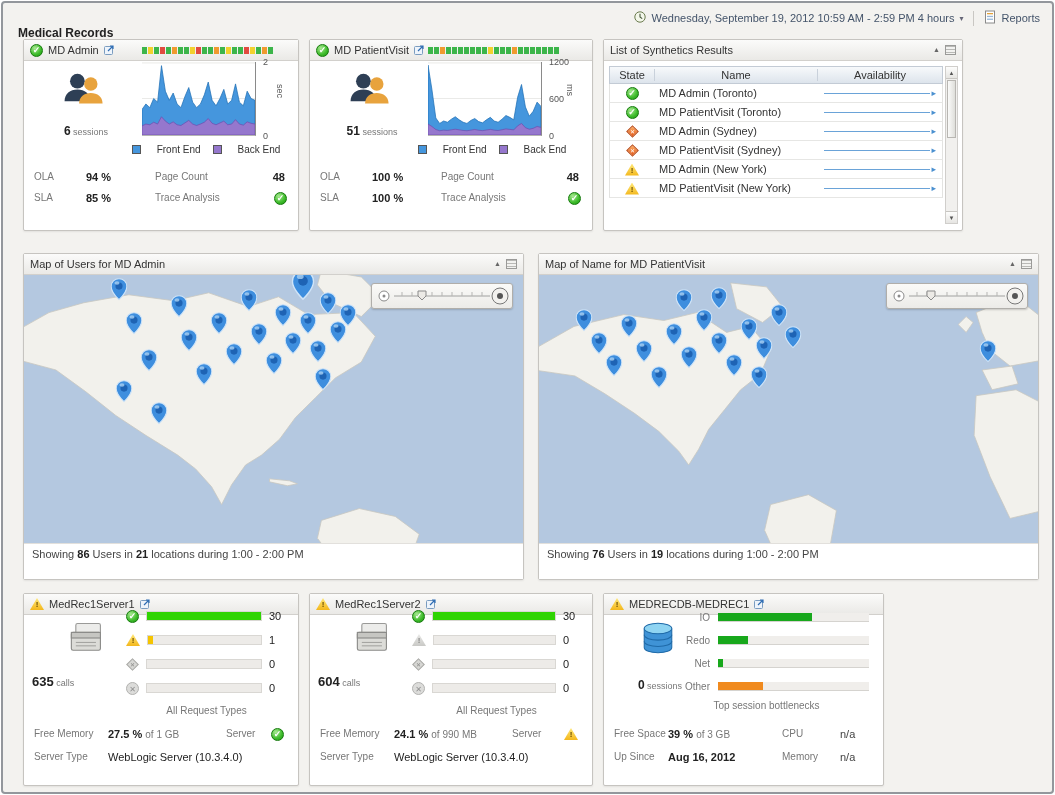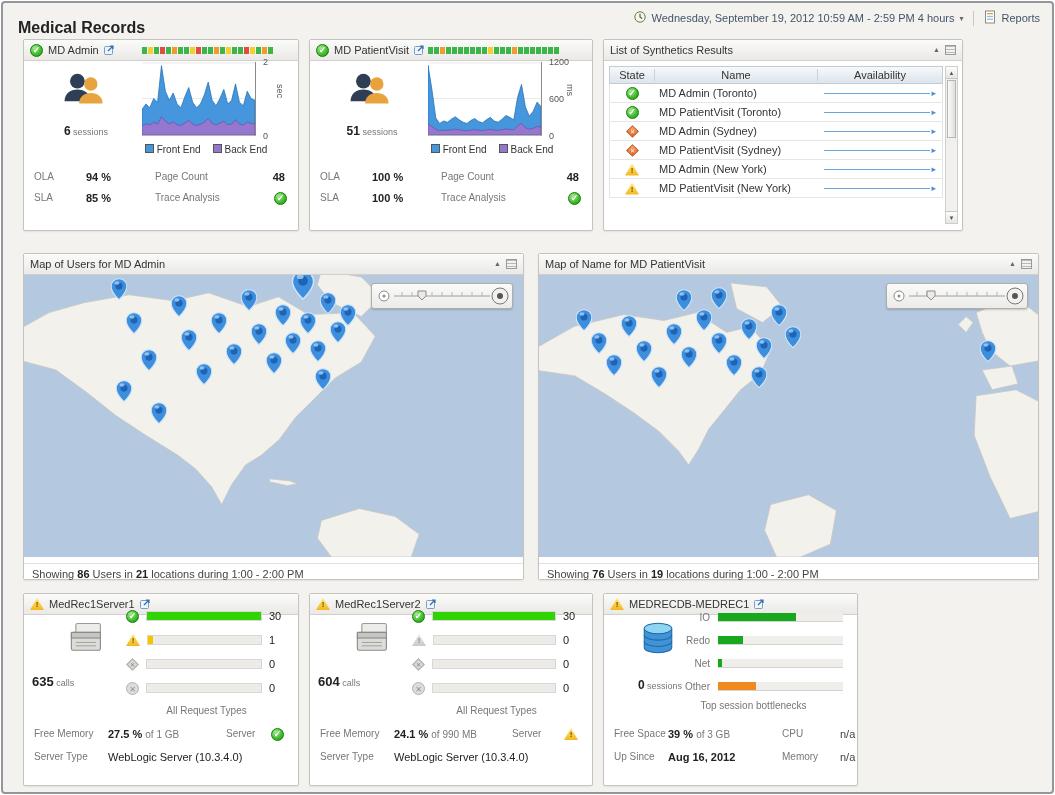--- a/index.html
+++ b/index.html
@@ -1,20 +1,20 @@
 <!DOCTYPE html>
 <html><head>
 <meta charset="utf-8">
 <style>
   *{box-sizing:border-box;margin:0;padding:0}
   html,body{width:1055px;height:795px;overflow:hidden;font-family:"Liberation Sans",sans-serif;font-size:11px;color:#333;background:#fff}
   .frame{position:absolute;left:1px;top:1px;width:1053px;height:793px;border:2px solid #93979c;border-radius:4px;background:#f3f2ef;overflow:hidden}
   b{font-weight:bold;color:#222}
   
-  .page-title{position:absolute;left:15px;top:16px;font-size:16px;font-weight:bold;color:#222}
+  .page-title{position:absolute;left:15px;top:23px;font-size:12px;font-weight:bold;color:#222}
   .top-right{position:absolute;right:12px;top:7px;display:flex;align-items:center;gap:5px;color:#44546a}
   .vsep{width:1px;height:15px;background:#c9c7c3;margin:0 5px}
   .dd-arrow{font-size:8px;color:#667}
   
   .panel{position:absolute;background:#fff;border:1px solid #c6c4c0;border-radius:2px;box-shadow:0 1px 2px rgba(0,0,0,.07)}
   .phead{height:21px;background:linear-gradient(#fbfbfa,#eae9e6);border-bottom:1px solid #d2d0cc;display:flex;align-items:center;padding:0 6px;gap:5px}
   .ptitle{color:#333}
   .spacer{flex:1}
   .collapse-btn{font-size:7px;color:#666;line-height:10px}
   .menu-btn{width:11px;height:10px;border:1px solid #9a9a98;background:repeating-linear-gradient(180deg,#b9b9b6 0 1px,#f2f2f0 1px 3px)}
@@ -39,21 +39,21 @@
   .hm-cell{width:5px;height:7px;flex:none}
   .app-avatar{position:absolute;left:36px;top:30px}
   .app-sessions{position:absolute;left:10px;top:84px;width:104px;text-align:center;color:#777;font-size:9px}
   .app-sessions b{font-size:12px}
   .chartbox{position:absolute;left:118px;top:22px;width:114px;height:74px;border-right:1px solid #8a8a8a;border-bottom:1px solid #b5b5b2;background:#fff}
   .chartbox svg{display:block;width:100%;height:100%}
   .ylabels{position:absolute;left:237px;top:22px;width:26px;height:74px;font-size:9px;color:#555}
   .ylabels span{position:absolute;left:2px;transform:translateY(-50%)}
   .yunit{position:absolute;left:261px;top:44px;font-size:9px;color:#555;transform:rotate(90deg);transform-origin:left top}
   .applegend{position:absolute;left:104px;top:104px;width:156px;display:flex;justify-content:center;gap:12px;align-items:center;font-size:10px;color:#333}
-  .lg-item{display:flex;gap:3px}
+  .lg-item{display:flex;align-items:center;gap:16px}
   .lg-sq{width:9px;height:9px;display:inline-block;border:1px solid #555}
   .mrow{position:absolute;left:0;right:0;height:16px;font-size:10px}
   .mrow .l1{position:absolute;left:10px;color:#777}
   .mrow .v1{position:absolute;left:62px;font-weight:bold;color:#222;font-size:11px}
   .mrow .l2{position:absolute;left:131px;color:#777}
   .mrow .v2{position:absolute;right:13px;font-weight:bold;color:#222;font-size:11px}
   .mrow .ic2{position:absolute;right:11px;top:0}
   .mrow1{top:131px}.mrow2{top:152px}
   
   .syn-table{position:absolute;left:5px;top:26px;right:19px}
@@ -70,21 +70,21 @@
   .spark-arrow{color:#4a90d0;font-size:9px;line-height:9px;margin-left:1px}
   .syn-scroll{position:absolute;top:26px;right:4px;width:13px;bottom:6px;background:#f1f0ee;border:1px solid #d0cecb}
   .sb-btn{height:12px;line-height:12px;text-align:center;font-size:6px;color:#555;background:linear-gradient(#fdfdfc,#e6e5e2);border-bottom:1px solid #c8c6c2}
   .sb-down{position:absolute;bottom:0;left:0;right:0;border-top:1px solid #c8c6c2;border-bottom:none}
   .sb-thumb{position:absolute;top:13px;left:1px;right:1px;height:58px;background:linear-gradient(90deg,#fbfbfa,#dededa);border:1px solid #b8b6b2}
   
   .maparea{position:absolute;left:0;right:0;top:21px;bottom:22px;background:#b4c8e0;overflow:hidden}
   .maparea svg.land{position:absolute;left:0;top:0;width:100%;height:100%}
   .pin{position:absolute;transform:translate(-50%,-100%)}
   .mapslider{position:absolute;top:8px;right:10px;width:142px;height:26px;background:linear-gradient(#fafaf8,#ecebe8);border:1px solid #b0aeaa;border-radius:3px;box-shadow:0 1px 2px rgba(0,0,0,.18)}
-  .mapfoot{position:absolute;left:0;right:0;bottom:0;height:16px;background:#fff;border-top:1px solid #e2e0dc;line-height:21px;padding-left:8px;color:#444}
+  .mapfoot{position:absolute;left:0;right:0;bottom:0;height:36px;background:#fff;border-top:1px solid #e2e0dc;line-height:21px;padding-left:8px;color:#444}
   
   .srv-icon{position:absolute;left:44px;top:26px}
   .srv-calls{position:absolute;left:8px;top:80px;width:110px;text-align:left;color:#777;font-size:9px}
   .srv-calls b{font-size:13px}
   .srv-rows{position:absolute;left:102px;top:10px;right:9px}
   .brow{display:flex;align-items:center;height:24px;gap:7px}
   .track{flex:1;height:10px;background:#edebe8;border:1px solid #d9d7d3;position:relative}
   .fill{position:absolute;left:0;top:0;bottom:0}
   .bval{width:20px;text-align:left;font-size:11px;color:#222}
   .srv-caption{position:absolute;left:100px;right:9px;top:111px;text-align:center;color:#777;font-size:10px}
@@ -768,21 +768,21 @@
       <span class="sv1"><b>24.1 %</b> <span class="of">of 990 MB</span></span>
       <span class="sl2">Server</span>
       <span class="sic ic st-warn" id="srv1-state"></span>
     </div>
     <div class="smrow sm2">
       <span class="sl1">Server Type</span>
       <span class="sv1">WebLogic Server (10.3.4.0)</span>
     </div>
   </div>
 
-  <div class="panel" style="left:600px;top:590px;width:255px;height:193px">
+  <div class="panel" style="left:600px;top:590px;width:281px;height:193px">
     <div class="phead">
       <span class="ic st-warn"></span>
       <span class="ptitle">MEDRECDB-MEDREC1</span>
       <span class="ic"><svg width="11" height="11" viewBox="0 0 11 11">
             <rect x="0.5" y="2.5" width="8" height="8" rx="1" fill="#eef4fb" stroke="#7a9cc0"></rect>
             <path d="M4 7 L9 2 M6 2 h3 v3" stroke="#2e6db4" stroke-width="1.2" fill="none"></path>
           </svg></span>
     </div>
     <div class="db-icon">
       <svg width="36" height="36" viewBox="0 0 34 34">

